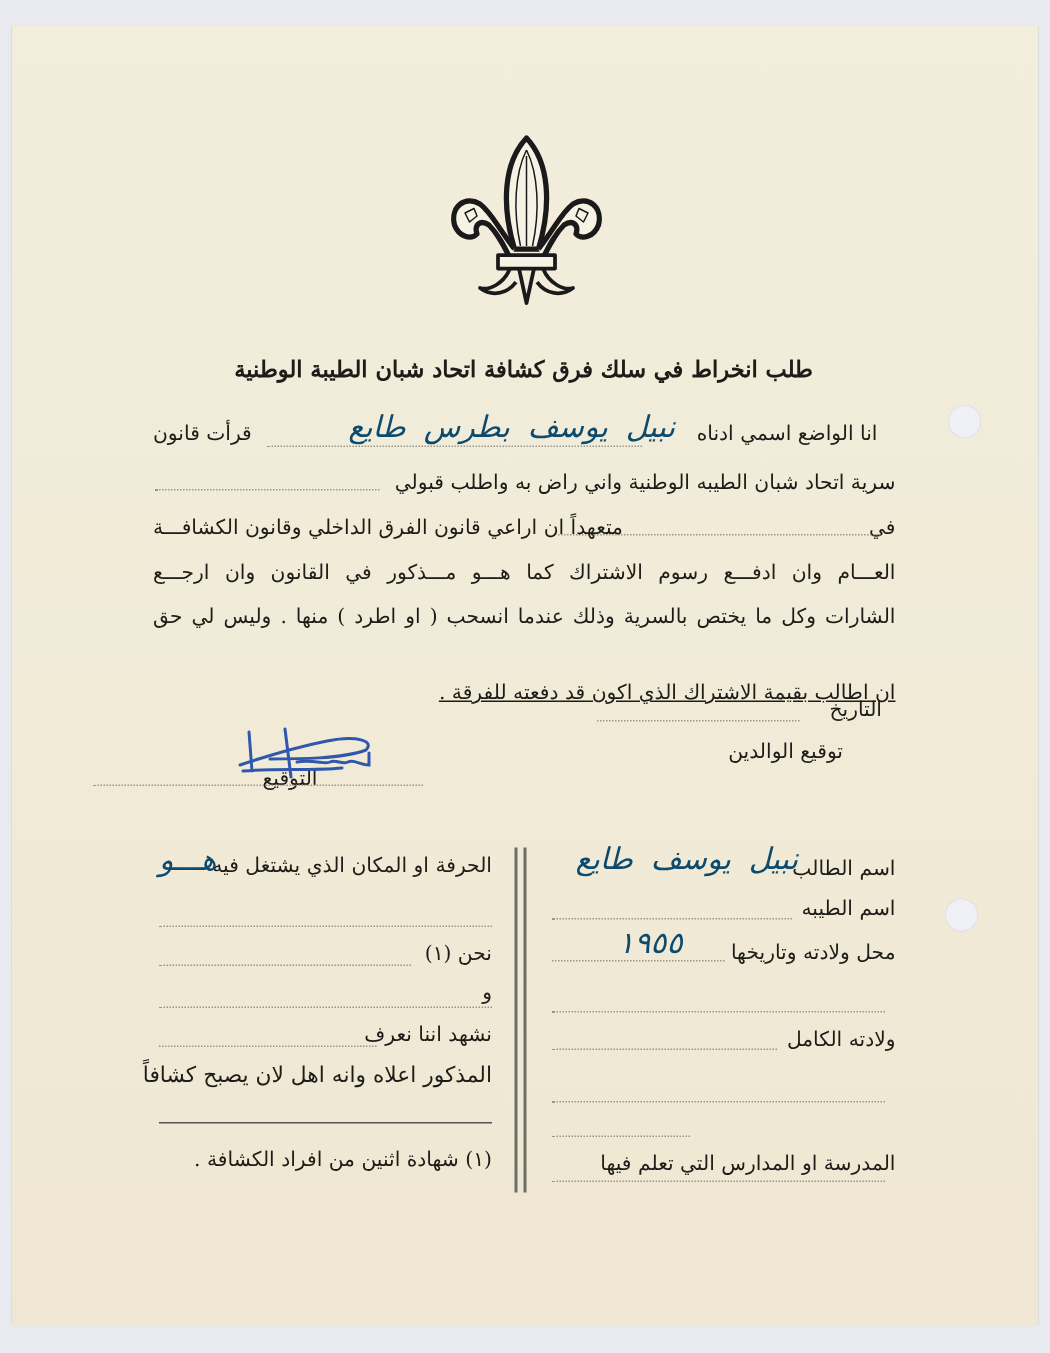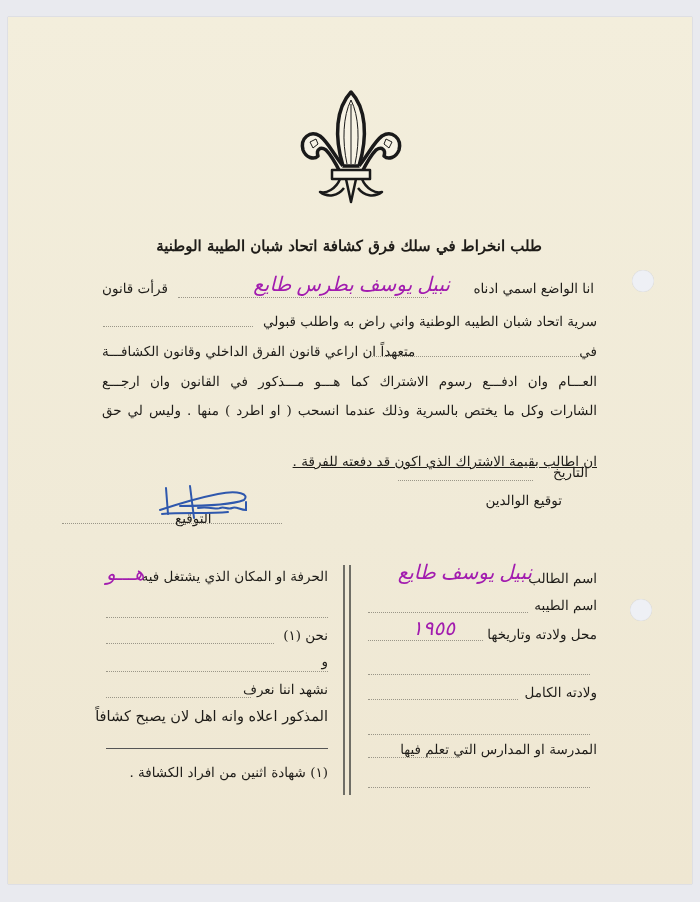--- a/index.html
+++ b/index.html
@@ -17,22 +17,22 @@
     .hole {
       position: absolute; width: 22px; height: 22px; border-radius: 50%;
       background: #eef0f5;
       box-shadow: inset 0 0 1px rgba(0,0,0,0.2);
     }
     .abs { position: absolute; }
     .rtl { direction: rtl; unicode-bidi: embed; }
     .txt { font-size: 13.5px; white-space: nowrap; }
     .title { font-size: 15px; font-weight: bold; }
     .hand {
-      font-family: Liberation Serif, serif; font-style: italic;
-      color: #a21caf; font-size: 20px; white-space: nowrap;
+      font-family: Liberation Mono, monospace; font-style: italic;
+      color: #0c4a6e; font-size: 20px; white-space: nowrap;
     }
     .dots { position: absolute; border-bottom: 1px dotted #9a9688; height: 0; }
     .solid { position: absolute; border-bottom: 1px solid #555; height: 0; }
     .vline { position: absolute; width: 2px; background: #6f6e66; }
   </style>
 </head>
 <body>
 
 <div class="paper"></div>
 
@@ -57,21 +57,21 @@
 
       <path d="M44 93 C40 103 30 108 24 106 C32 112 42 110 48 102" stroke-width="2.5"></path>
       <path d="M66 93 C70 103 80 108 86 106 C78 112 68 110 62 102" stroke-width="2.5"></path>
       <path d="M50 93 L55 116 L60 93" stroke-width="2.5"></path>
     </g>
   </svg>
 </div>
 
 <div class="abs rtl title" style="right:158px; top:237px;">طلب انخراط في سلك فرق كشافة اتحاد شبان الطيبة الوطنية</div>
 
-<div class="abs rtl txt" style="right:106px; top:280px;text-align:right;">انا الواضع اسمي ادناه</div>
+<div class="abs rtl txt" style="right:115px; top:280px;text-align:right;">انا الواضع اسمي ادناه</div>
 <div class="abs rtl hand" style="right:250px; top:272px;">نبيل يوسف بطرس طايع</div>
 <div class="dots" style="left:178px; top:297px; width:250px;"></div>
 <div class="abs rtl txt" style="left:102px; top:280px;">قرأت قانون</div>
 
 <div class="abs rtl txt" style="right:103px; top:313px;">سرية اتحاد شبان الطيبه الوطنية واني راض به واطلب قبولي</div>
 <div class="dots" style="left:103px; top:326px; width:150px;"></div>
 
 <div class="abs rtl txt" style="right:103px; top:343px;">في</div>
 <div class="dots" style="left:372px; top:356px; width:215px;"></div>
 <div class="abs rtl txt" style="left:102px; top:343px;">متعهداً ان اراعي قانون الفرق الداخلي وقانون الكشافـــة</div>
@@ -107,21 +107,21 @@
 <div class="abs rtl hand" style="right:168px; top:560px;">نبيل يوسف طايع</div>
 <div class="abs rtl txt" style="right:103px; top:597px;">اسم الطيبه</div>
 <div class="dots" style="left:368px; top:612px; width:160px;"></div>
 <div class="abs rtl txt" style="right:103px; top:626px;">محل ولادته وتاريخها</div>
 <div class="abs rtl hand" style="right:245px; top:616px; letter-spacing:6px;">١٩٥٥</div>
 <div class="dots" style="left:368px; top:640px; width:115px;"></div>
 <div class="dots" style="left:368px; top:674px; width:222px;"></div>
 <div class="abs rtl txt" style="right:103px; top:684px;">ولادته الكامل</div>
 <div class="dots" style="left:368px; top:699px; width:150px;"></div>
 <div class="dots" style="left:368px; top:734px; width:222px;"></div>
-<div class="abs rtl txt" style="right:103px; top:741px;margin-left:20px;">المدرسة او المدارس التي تعلم فيها</div>
+<div class="abs rtl txt" style="right:103px; top:767px;margin-left:20px;">المدرسة او المدارس التي تعلم فيها</div>
 <div class="dots" style="left:368px; top:757px; width:92px;"></div>
 <div class="dots" style="left:368px; top:787px; width:222px;"></div>
 
 <div class="abs rtl txt" style="right:372px; top:568px;">الحرفة او المكان الذي يشتغل فيه</div>
 <div class="abs rtl hand" style="left:106px; top:561px;">هـــو</div>
 <div class="dots" style="left:106px; top:617px; width:222px;"></div>
 <div class="abs rtl txt" style="right:372px; top:627px;">نحن (١)</div>
 <div class="dots" style="left:106px; top:643px; width:168px;"></div>
 <div class="abs rtl txt" style="right:372px; top:653px;">و</div>
 <div class="dots" style="left:106px; top:671px; width:222px;"></div>

